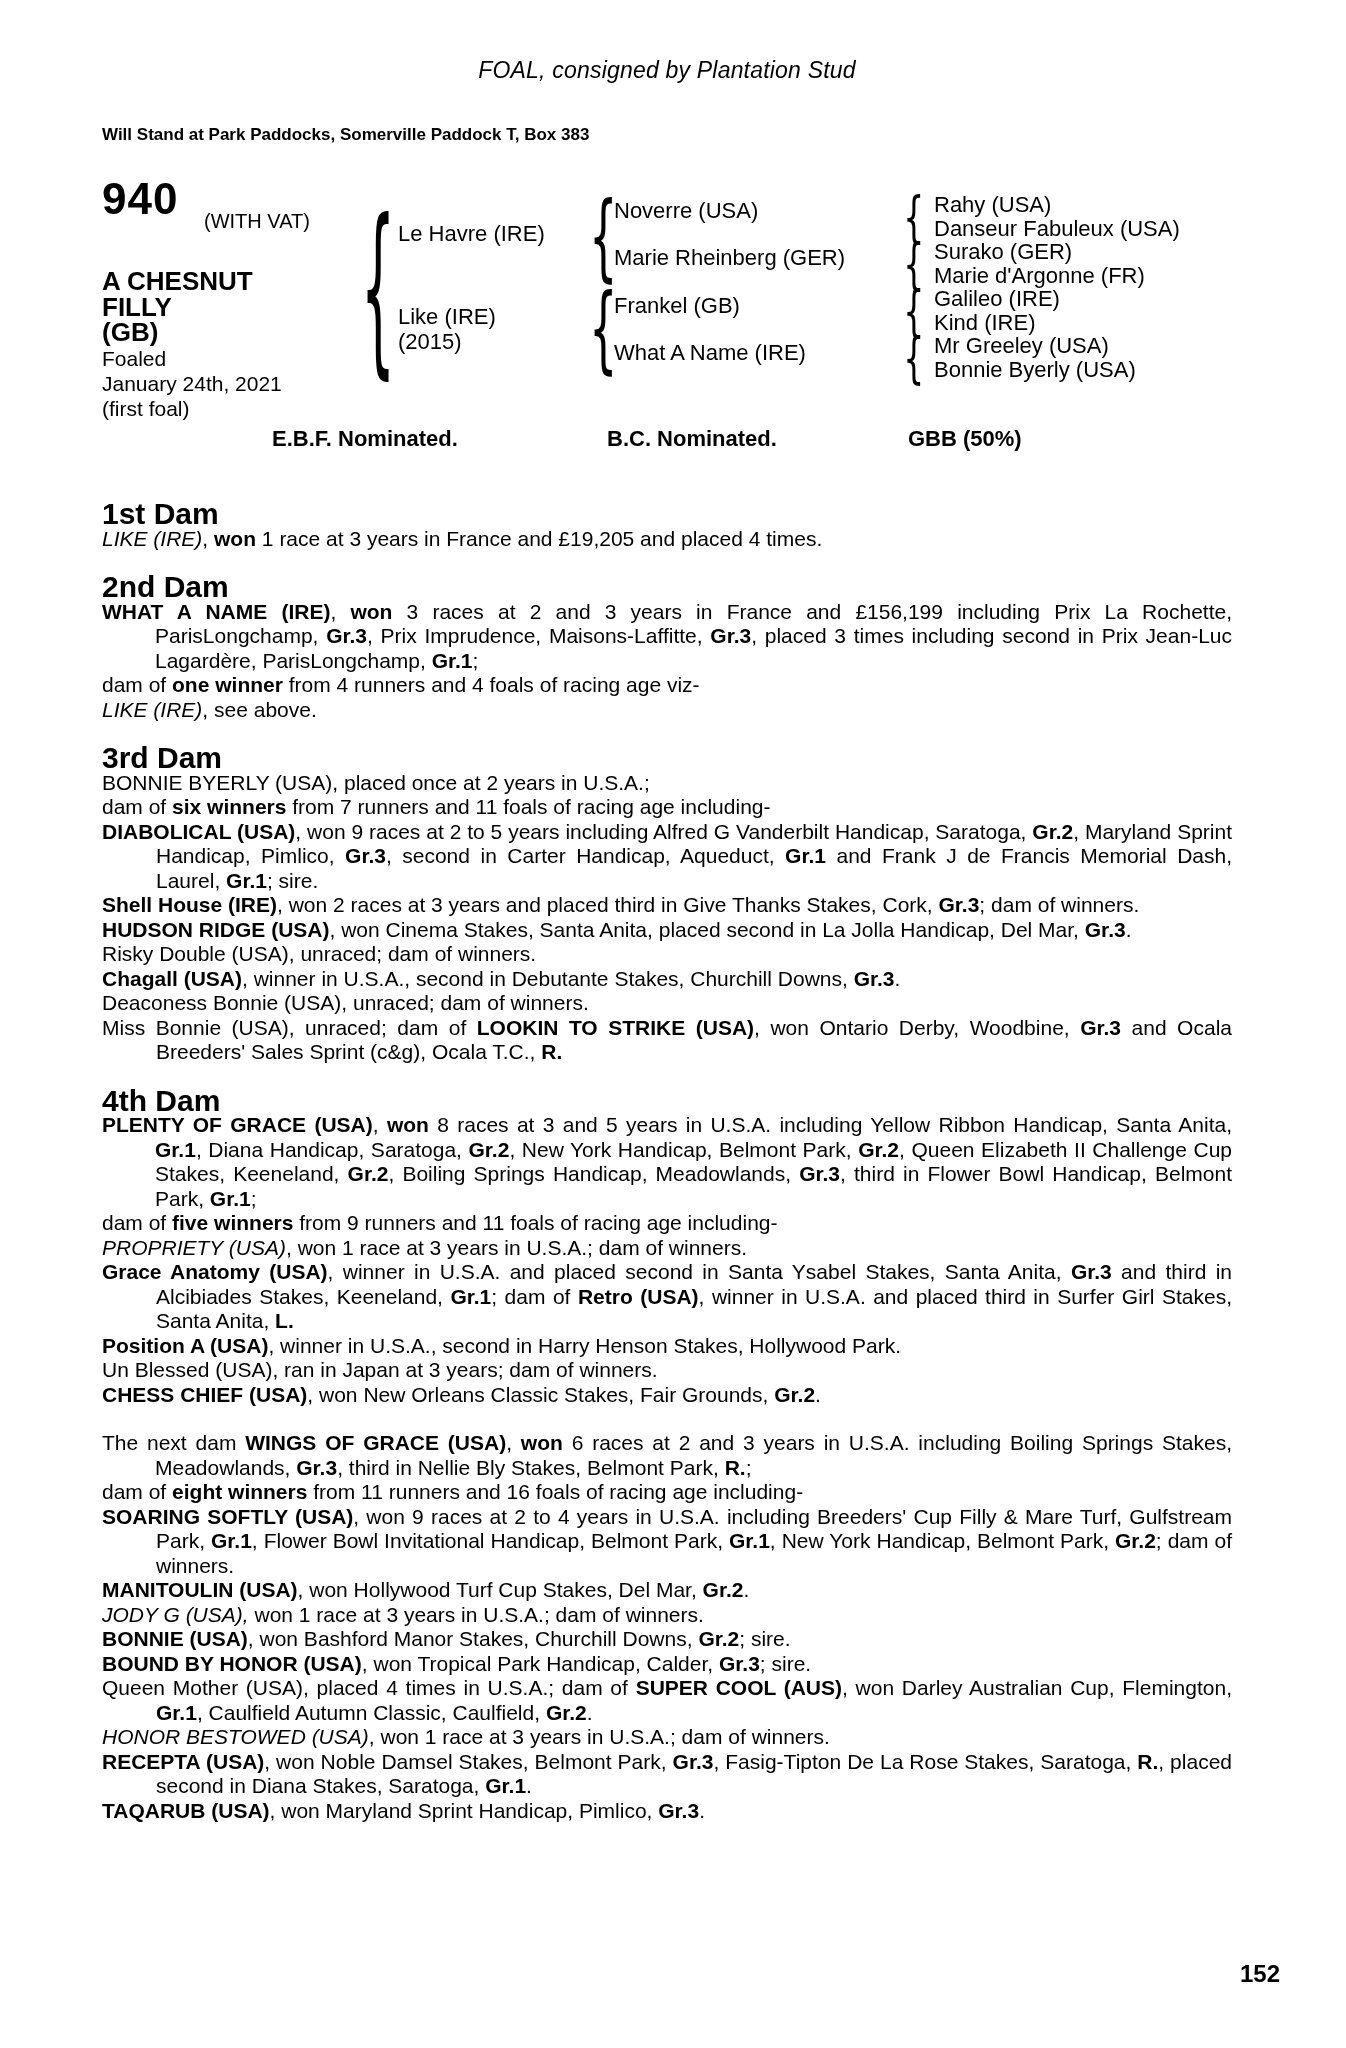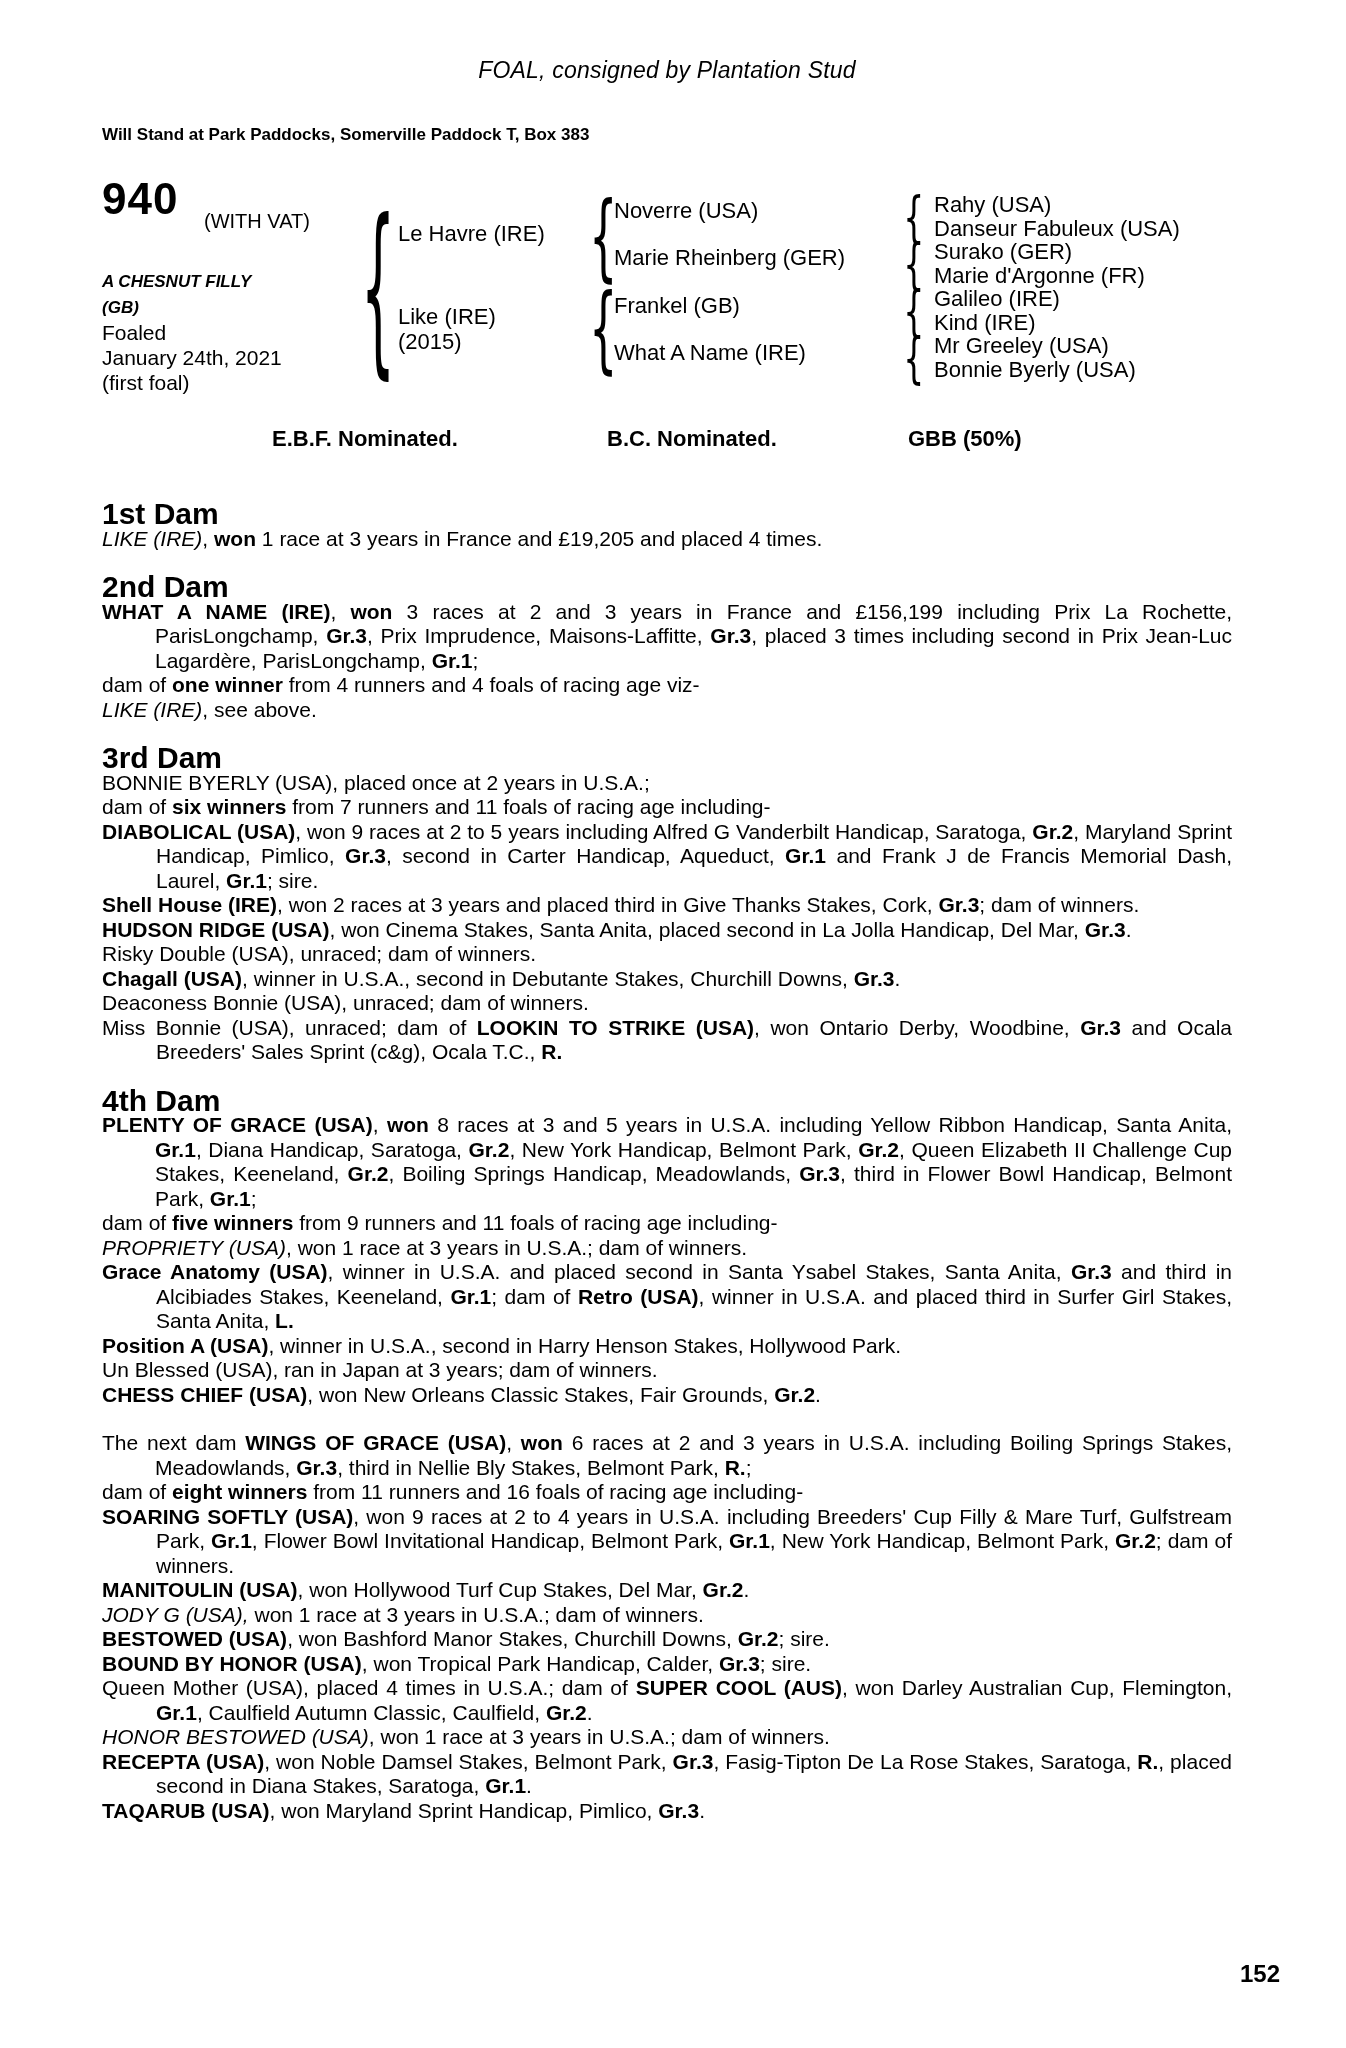--- a/index.html
+++ b/index.html
@@ -18,21 +18,21 @@
     font-style:italic;font-size:23px;text-align:center;
     margin-bottom:40px;letter-spacing:0.2px;
   }
   .stand{font-weight:bold;font-size:17px;margin-bottom:46px;}
 
   
   .pedigree{position:relative;height:208px;}
   .lot-no{position:absolute;left:0;top:-6px;font-size:44px;font-weight:bold;letter-spacing:1px;}
   .vat{position:absolute;left:102px;top:16px;font-size:20px;}
   .horse{position:absolute;left:0;top:76px;width:215px;}
-  .hname{font-weight:bold;font-size:17px;line-height:25.5px;font-style:italic;}
+  .hname{font-weight:bold;font-size:26px;line-height:25.5px;}
   .hline{font-size:21px;line-height:25.2px;}
   .ped-cell{position:absolute;font-size:22px;white-space:nowrap;}
   .c-sire{left:296px;top:29px;}
   .c-dam{left:296px;top:111px;line-height:25px;}
   .c-ss{left:512px;top:6px;}
   .c-sd{left:512px;top:53px;}
   .c-ds{left:512px;top:101px;}
   .c-dd{left:512px;top:148px;}
   .g4{position:absolute;left:832px;font-size:22px;white-space:nowrap;text-align:center;}
   .g4-0{top:0px;}  .g4-1{top:24px;}
@@ -177,21 +177,21 @@
         <p class="l2"><span class="seg-b">Position A (USA)</span><span>, winner in U.S.A., second in Harry Henson Stakes, Hollywood Park.</span></p>
         <p class="l1"><span>Un Blessed (USA), ran in Japan at 3 years; dam of winners.</span></p>
         <p class="l2"><span class="seg-b">CHESS CHIEF (USA)</span><span>, won New Orleans Classic Stakes, Fair Grounds, </span><span class="seg-b">Gr.2</span><span>.</span></p>
       </div>
       <div class="sec">
         <p class="l0"><span>The next dam </span><span class="seg-b">WINGS OF GRACE (USA)</span><span>, </span><span class="seg-b">won</span><span> 6 races at 2 and 3 years in U.S.A. including Boiling Springs Stakes, Meadowlands, </span><span class="seg-b">Gr.3</span><span>, third in Nellie Bly Stakes, Belmont Park, </span><span class="seg-b">R.</span><span>;</span></p>
         <p class="l0"><span>dam of </span><span class="seg-b">eight winners</span><span> from 11 runners and 16 foals of racing age including-</span></p>
         <p class="l1"><span class="seg-b">SOARING SOFTLY (USA)</span><span>, won 9 races at 2 to 4 years in U.S.A. including Breeders' Cup Filly &amp; Mare Turf, Gulfstream Park, </span><span class="seg-b">Gr.1</span><span>, Flower Bowl Invitational Handicap, Belmont Park, </span><span class="seg-b">Gr.1</span><span>, New York Handicap, Belmont Park, </span><span class="seg-b">Gr.2</span><span>; dam of winners.</span></p>
         <p class="l2"><span class="seg-b">MANITOULIN (USA)</span><span>, won Hollywood Turf Cup Stakes, Del Mar, </span><span class="seg-b">Gr.2</span><span>.</span></p>
         <p class="l1"><span class="seg-i">JODY G (USA),</span><span> won 1 race at 3 years in U.S.A.; dam of winners.</span></p>
-        <p class="l2"><span class="seg-b">BESTOWED (USA)</span><span>, won Bashford Manor Stakes, Churchill Downs, </span><span class="seg-b">Gr.2</span><span>; sire.</span></p>
+        <p class="l2"><span class="seg-b">BONNIE (USA)</span><span>, won Bashford Manor Stakes, Churchill Downs, </span><span class="seg-b">Gr.2</span><span>; sire.</span></p>
         <p class="l2"><span class="seg-b">BOUND BY HONOR (USA)</span><span>, won Tropical Park Handicap, Calder, </span><span class="seg-b">Gr.3</span><span>; sire.</span></p>
         <p class="l2"><span>Queen Mother (USA), placed 4 times in U.S.A.; dam of </span><span class="seg-b">SUPER COOL (AUS)</span><span>, won Darley Australian Cup, Flemington, </span><span class="seg-b">Gr.1</span><span>, Caulfield Autumn Classic, Caulfield, </span><span class="seg-b">Gr.2</span><span>.</span></p>
         <p class="l1"><span class="seg-i">HONOR BESTOWED (USA)</span><span>, won 1 race at 3 years in U.S.A.; dam of winners.</span></p>
         <p class="l2"><span class="seg-b">RECEPTA (USA)</span><span>, won Noble Damsel Stakes, Belmont Park, </span><span class="seg-b">Gr.3</span><span>, Fasig-Tipton De La Rose Stakes, Saratoga, </span><span class="seg-b">R.</span><span>, placed second in Diana Stakes, Saratoga, </span><span class="seg-b">Gr.1</span><span>.</span></p>
         <p class="l2"><span class="seg-b">TAQARUB (USA)</span><span>, won Maryland Sprint Handicap, Pimlico, </span><span class="seg-b">Gr.3</span><span>.</span></p>
       </div>
     </div>
 
   <div class="pageno">152</div>
 

